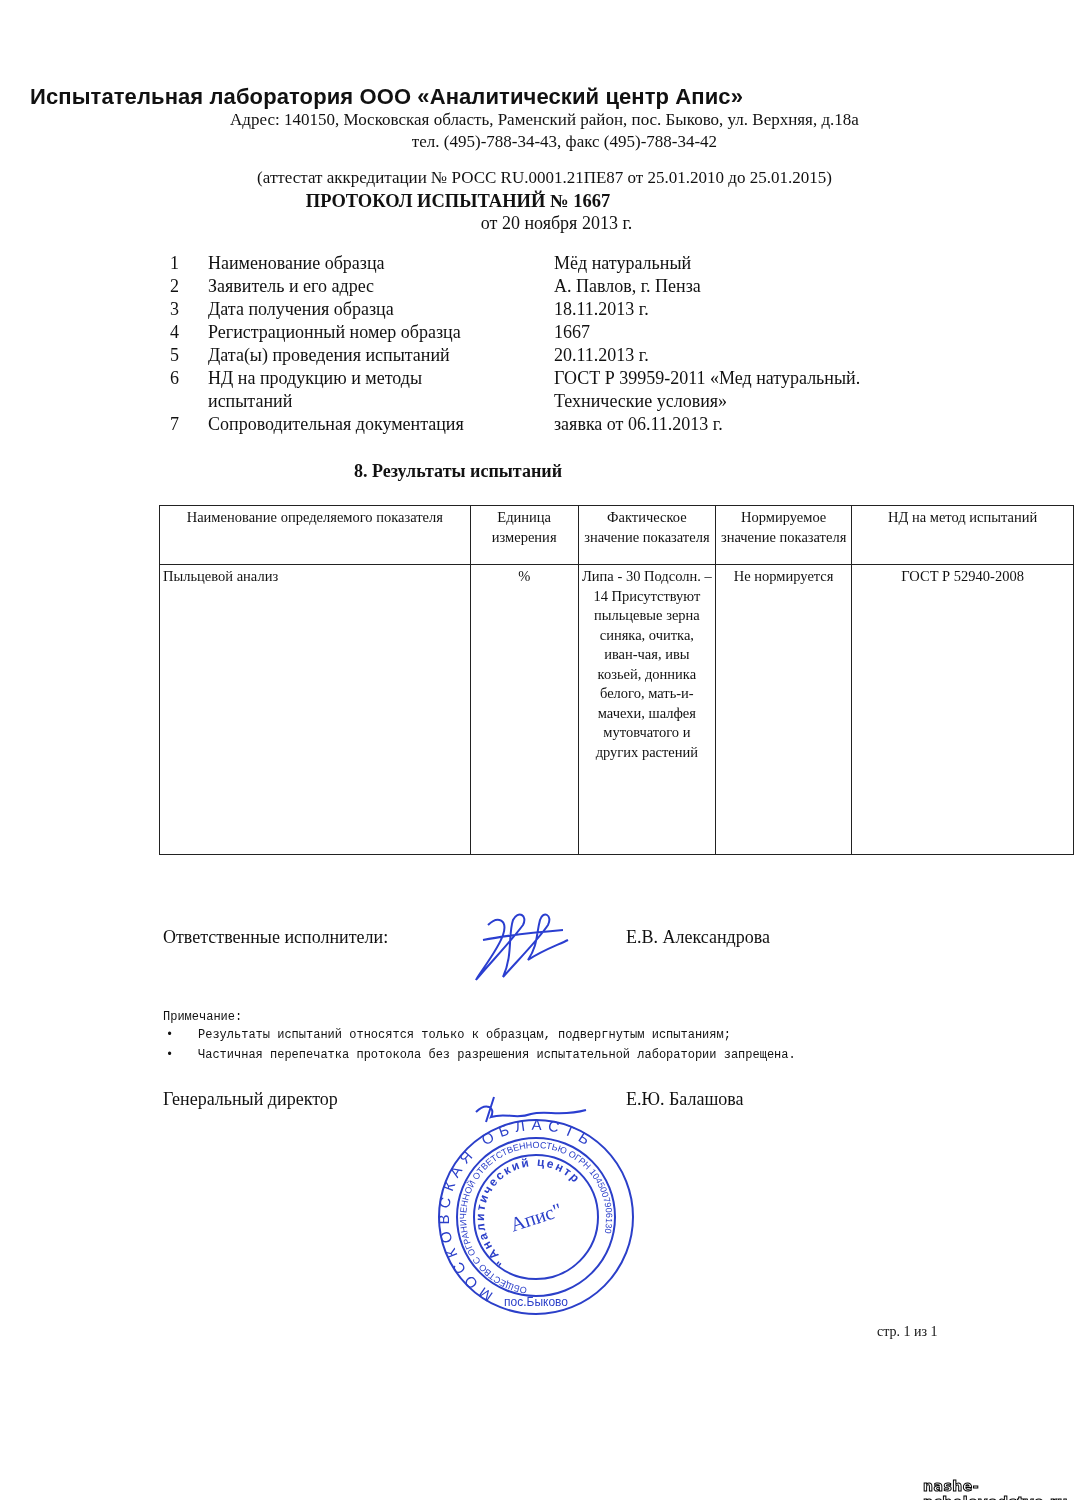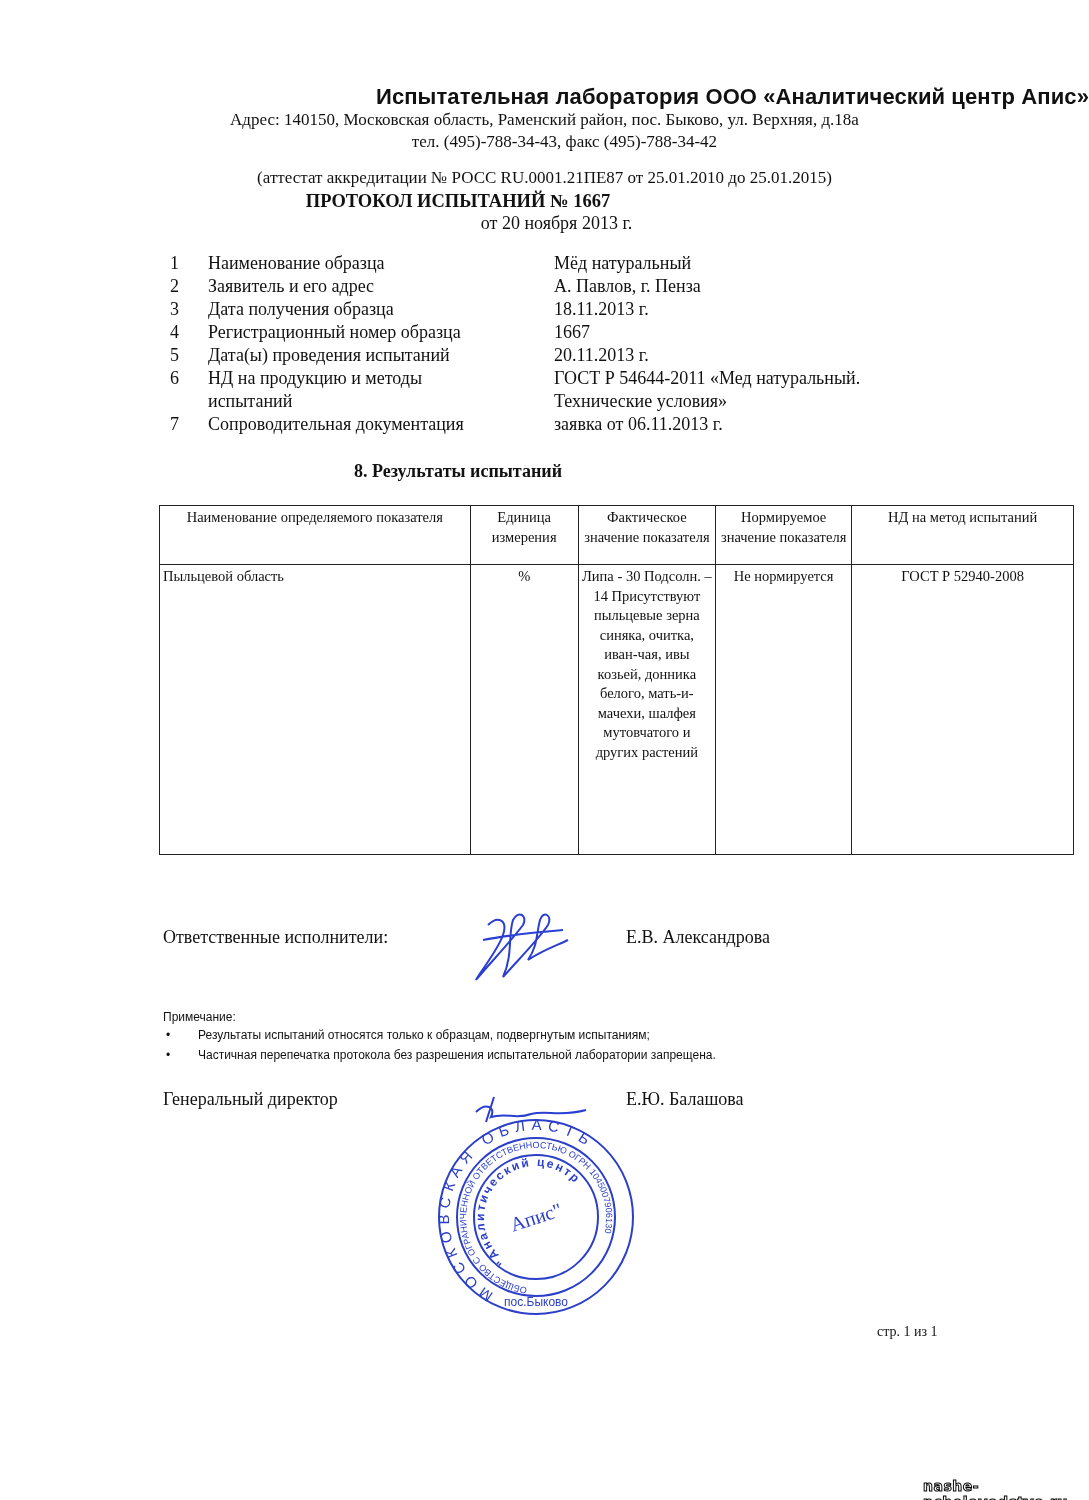--- a/index.html
+++ b/index.html
@@ -1,36 +1,36 @@
 <!DOCTYPE html>
 <html><head>
 <meta charset="utf-8">
 <style>
   html, body { margin:0; padding:0; background:#ffffff; }
   body { width:1089px; height:1500px; position:relative; overflow:hidden; font-family:"Liberation Serif", serif; color:#111; }
   .abs { position:absolute; }
-  .lab-title { left:0; width:1089px; top:84px; text-align:right; font-family:"Liberation Sans", sans-serif; font-weight:bold; font-size:22px; letter-spacing:0.1px; padding-left:30px; box-sizing:border-box; }
+  .lab-title { left:0; width:1089px; top:84px; text-align:left; font-family:"Liberation Sans", sans-serif; font-weight:bold; font-size:22px; letter-spacing:0.1px; padding-left:30px; box-sizing:border-box; }
   .addr { left:0; width:1089px; text-align:center; font-size:17px; }
   .proto-title { left:0; width:886px; top:191px; text-align:center; font-weight:bold; font-size:18.5px; padding-left:30px; box-sizing:border-box; }
   .proto-date { left:0; width:1089px; top:213px; text-align:center; font-size:18px; padding-left:24px; box-sizing:border-box; }
   .info { left:170px; top:252px; width:800px; font-size:18px; line-height:23px; }
   .info-row { display:flex; }
   .info-num { width:38px; flex:none; }
   .info-label { width:346px; flex:none; }
   .info-value { flex:1; }
   .results-title { left:0; width:886px; top:461px; text-align:center; font-weight:bold; font-size:18px; padding-left:30px; box-sizing:border-box; }
   table.results { position:absolute; left:159px; top:505px; width:915px; border-collapse:collapse; font-size:14.5px; line-height:19.5px; }
   table.results td, table.results th { border:1.3px solid #222; vertical-align:top; font-weight:normal; padding:2px 3px; }
   table.results th { text-align:center; height:54px; }
   table.results td { height:285px; }
   .c1 { width:269px; } .c2 { width:89px; } .c3 { width:115px; } .c4 { width:114px; } .c5 { width:190px; }
   .left { text-align:left !important; }
   .center { text-align:center; }
   .sig-row { font-size:18px; }
-  .notes { font-family:Liberation Sans, sans-serif; font-size:12px; }
+  .notes { font-family:Liberation Mono, monospace; font-size:12px; }
   .bullet { display:inline-block; width:32px; }
   .page-num { font-size:14px; }
   .watermark { font-family:"DejaVu Sans", sans-serif; font-weight:bold; font-size:14px; color:#fff; -webkit-text-stroke:1px #000; letter-spacing:0.5px; }
 </style>
 </head>
 <body>
 
 <div class="abs lab-title">Испытательная  лаборатория ООО «Аналитический центр Апис»</div>
 <div class="abs addr" style="top:110px;">Адрес: 140150, Московская область, Раменский район, пос. Быково, ул. Верхняя, д.18а</div>
 <div class="abs addr" style="top:132px; padding-left:40px; box-sizing:border-box;">тел. (495)-788-34-43, факс (495)-788-34-42</div>
@@ -61,21 +61,21 @@
     <span class="info-value">1667</span>
   </div>
   <div class="info-row">
     <span class="info-num">5</span>
     <span class="info-label">Дата(ы) проведения испытаний</span>
     <span class="info-value">20.11.2013 г.</span>
   </div>
   <div class="info-row">
     <span class="info-num">6</span>
     <span class="info-label">НД на продукцию и методы</span>
-    <span class="info-value">ГОСТ Р 54644-2011 «Мед натуральный.</span>
+    <span class="info-value">ГОСТ Р 39959-2011 «Мед натуральный.</span>
   </div>
   <div class="info-row">
     <span class="info-num"></span>
     <span class="info-label">испытаний</span>
     <span class="info-value">Технические условия»</span>
   </div>
   <div class="info-row">
     <span class="info-num">7</span>
     <span class="info-label">Сопроводительная документация</span>
     <span class="info-value">заявка от 06.11.2013 г.</span>
@@ -89,21 +89,21 @@
     <tr>
       <th class="c1">Наименование определяемого показателя</th>
       <th class="c2">Единица измерения</th>
       <th class="c3">Фактическое значение показателя</th>
       <th class="c4">Нормируемое значение показателя</th>
       <th class="c5">НД на метод испытаний</th>
     </tr>
   </thead>
   <tbody>
     <tr>
-      <td class="left">Пыльцевой область</td>
+      <td class="left">Пыльцевой анализ</td>
       <td class="center">%</td>
       <td class="center">Липа - 30 Подсолн. – 14 Присутствуют пыльцевые зерна  синяка, очитка, иван-чая, ивы козьей, донника белого, мать-и-мачехи, шалфея мутовчатого и других растений</td>
       <td class="center">Не нормируется</td>
       <td class="center" style="padding-left:30px;padding-right:30px;">ГОСТ Р 52940-2008</td>
     </tr>
   </tbody>
 </table>
 
 <div class="abs sig-row" style="left:163px; top:927px;">Ответственные исполнители:</div>
 <svg class="abs" style="left:468px; top:905px;" width="120" height="80" viewBox="0 0 120 80">

